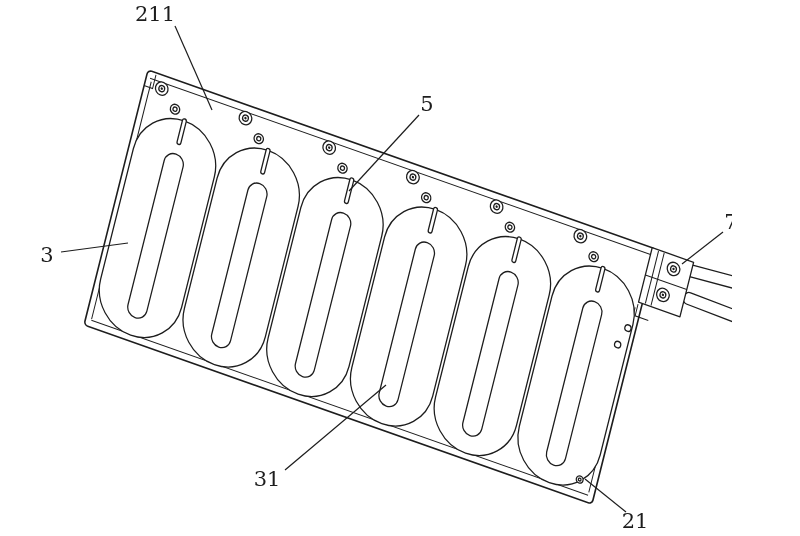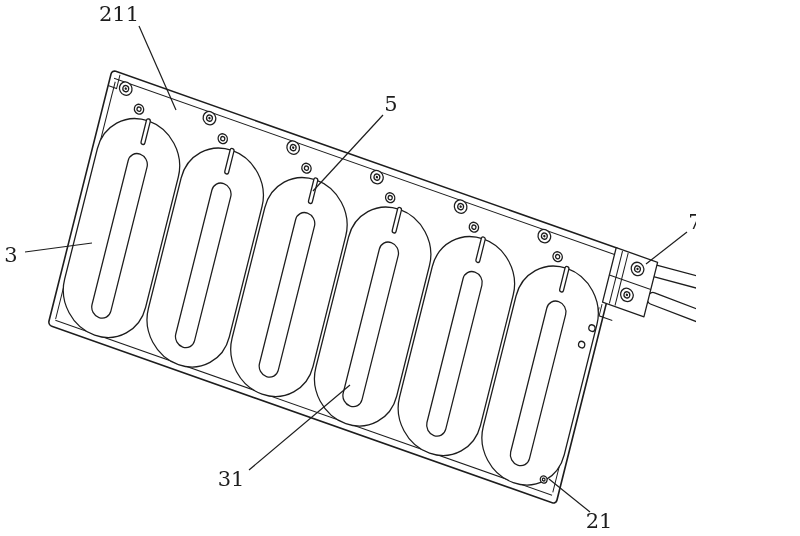--- a/index.html
+++ b/index.html
@@ -1,18 +1,18 @@
 <!DOCTYPE html>
 <html style="--line: #1d1d1d; --bg: #ffffff;"><head>
 <meta charset="utf-8">
 <style>
   :root { --line:#1d1d1d; --bg:#ffffff; }
   html,body { margin:0; padding:0; background:var(--bg); }
   .stage { position:relative; width:696px; height:536px; background:var(--bg); overflow:hidden;
-           font-family:"DejaVu Serif", serif; }
+           font-family:"DejaVu Serif", serif;padding-left:36px; }
   svg { display:block; }
   .outline { fill:#ffffff; stroke:var(--line); stroke-width:1.6; stroke-linejoin:round; }
   .ln      { fill:#ffffff; stroke:var(--line); stroke-width:1.3; stroke-linejoin:round; }
   .thin    { fill:none;    stroke:var(--line); stroke-width:1; }
   .dot     { fill:var(--line); stroke:none; }
   .leader  { stroke:var(--line); stroke-width:1.2; fill:none; }
   .ref     { font:21px "DejaVu Serif", serif; fill:var(--line); text-anchor:middle; }
 </style>
 </head>
 <body>

